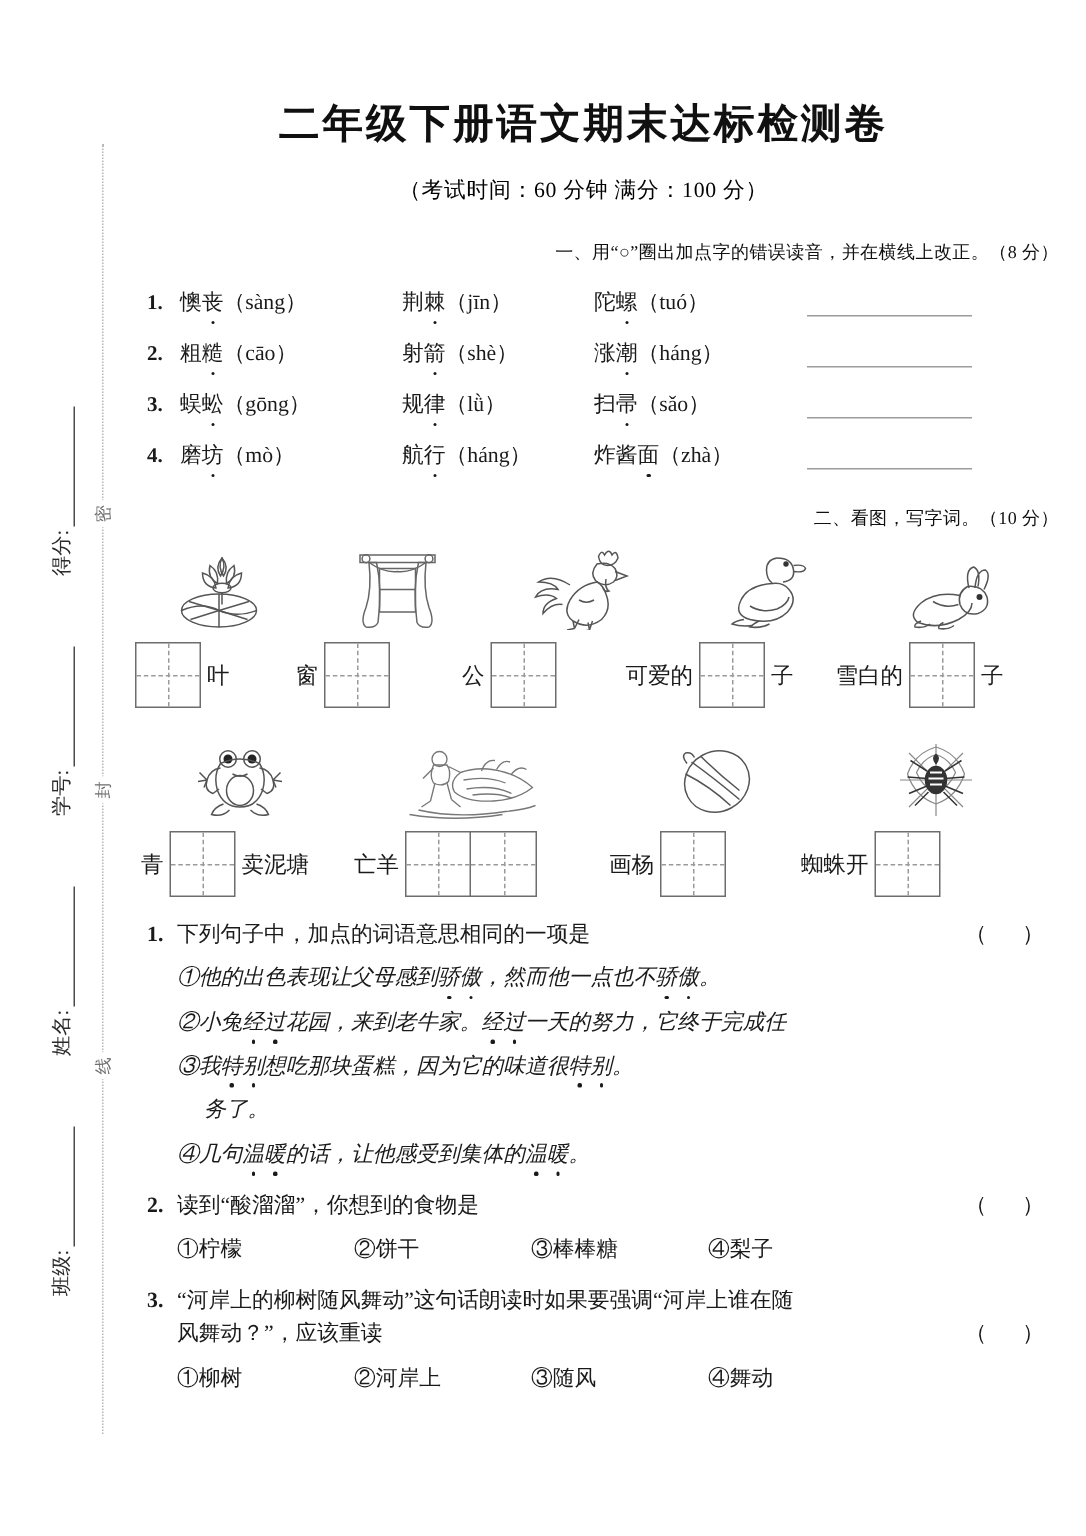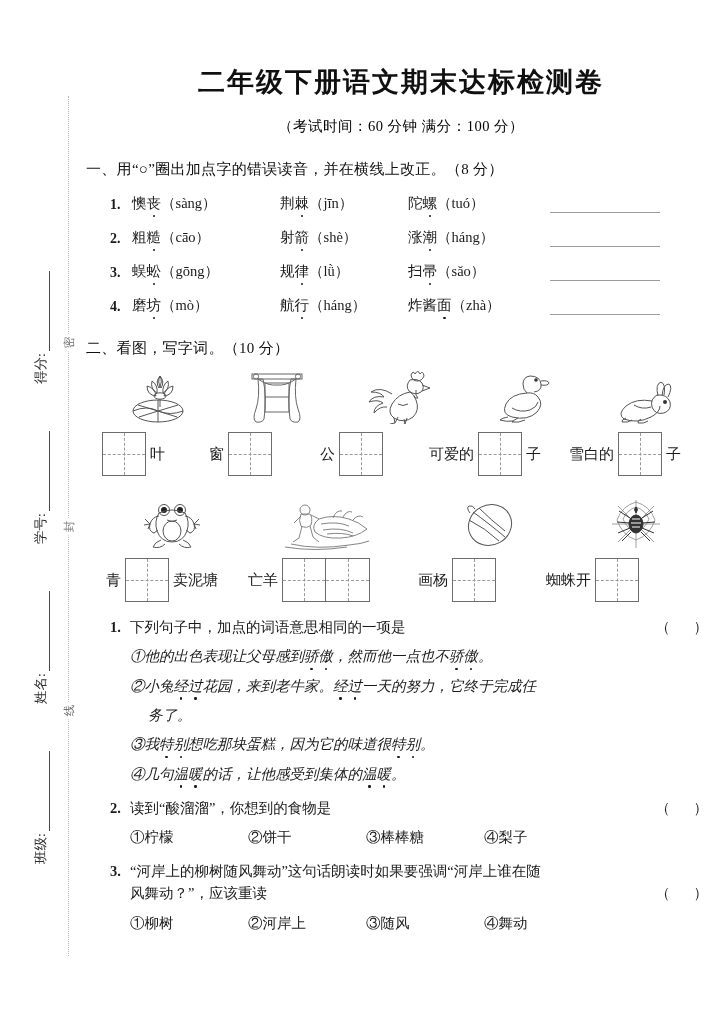--- a/index.html
+++ b/index.html
@@ -57,21 +57,21 @@
     width: 80px;
     border-bottom: 1px solid #4a4a4a;
     height: 13px;
     vertical-align: bottom;
     margin-left: 2px;
   }
 
   
   #sheet {
     position: absolute;
-    left: 84px; top: 0;
+    left: 72px; top: 0;
     width: 634px; height: 829px;
   }
 
   .title {
     text-align: center;
     font-size: 27px;
     font-weight: bold;
     letter-spacing: 2px;
     margin: 0;
     padding-top: 64px;
@@ -80,25 +80,26 @@
   }
   .subtitle {
     text-align: center;
     font-size: 14.5px;
     margin-top: 17px;
     letter-spacing: 0.5px;
     color: #000000;
   }
 
   .sec-head {
-    font-size: 15px;
+    font-size: 12px;
     margin-top: 24px;
     margin-left: 2px;
     letter-spacing: 0.3px;
     color: #101010;
+    text-align: right;
   }
 
   
   .py-row {
     display: flex;
     align-items: flex-end;
     margin-top: 9px;
     padding-left: 26px;
     font-size: 14.5px;
     height: 25px;
@@ -494,22 +495,22 @@
 
   <div id="s3-questions">
       <div class="q">
         <div class="q-stem">
           <span class="q-num">1.</span>
           <span class="q-text">下列句子中，加点的词语意思相同的一项是</span>
           <span class="q-paren">（  ）</span>
         </div>
         <div class="opt-line">①他的出色表现让父母感到<span class="dotted-u">骄</span><span class="dotted-u">傲</span>，然而他一点也不<span class="dotted-u">骄</span><span class="dotted-u">傲</span>。</div>
         <div class="opt-line">②小兔<span class="dotted-u">经</span><span class="dotted-u">过</span>花园，来到老牛家。<span class="dotted-u">经</span><span class="dotted-u">过</span>一天的努力，它终于完成任</div>
+        <div class="opt-line">③我<span class="dotted-u">特</span><span class="dotted-u">别</span>想吃那块蛋糕，因为它的味道很<span class="dotted-u">特</span><span class="dotted-u">别</span>。</div>
         <div class="opt-line opt-indent">务了。</div>
-        <div class="opt-line">③我<span class="dotted-u">特</span><span class="dotted-u">别</span>想吃那块蛋糕，因为它的味道很<span class="dotted-u">特</span><span class="dotted-u">别</span>。</div>
         <div class="opt-line">④几句<span class="dotted-u">温</span><span class="dotted-u">暖</span>的话，让他感受到集体的<span class="dotted-u">温</span><span class="dotted-u">暖</span>。</div>
       </div>
       <div class="q">
         <div class="q-stem">
           <span class="q-num">2.</span>
           <span class="q-text">读到“酸溜溜”，你想到的食物是</span>
           <span class="q-paren">（  ）</span>
         </div>
         <div class="opts-inline">
           <span class="oi">①柠檬</span>

